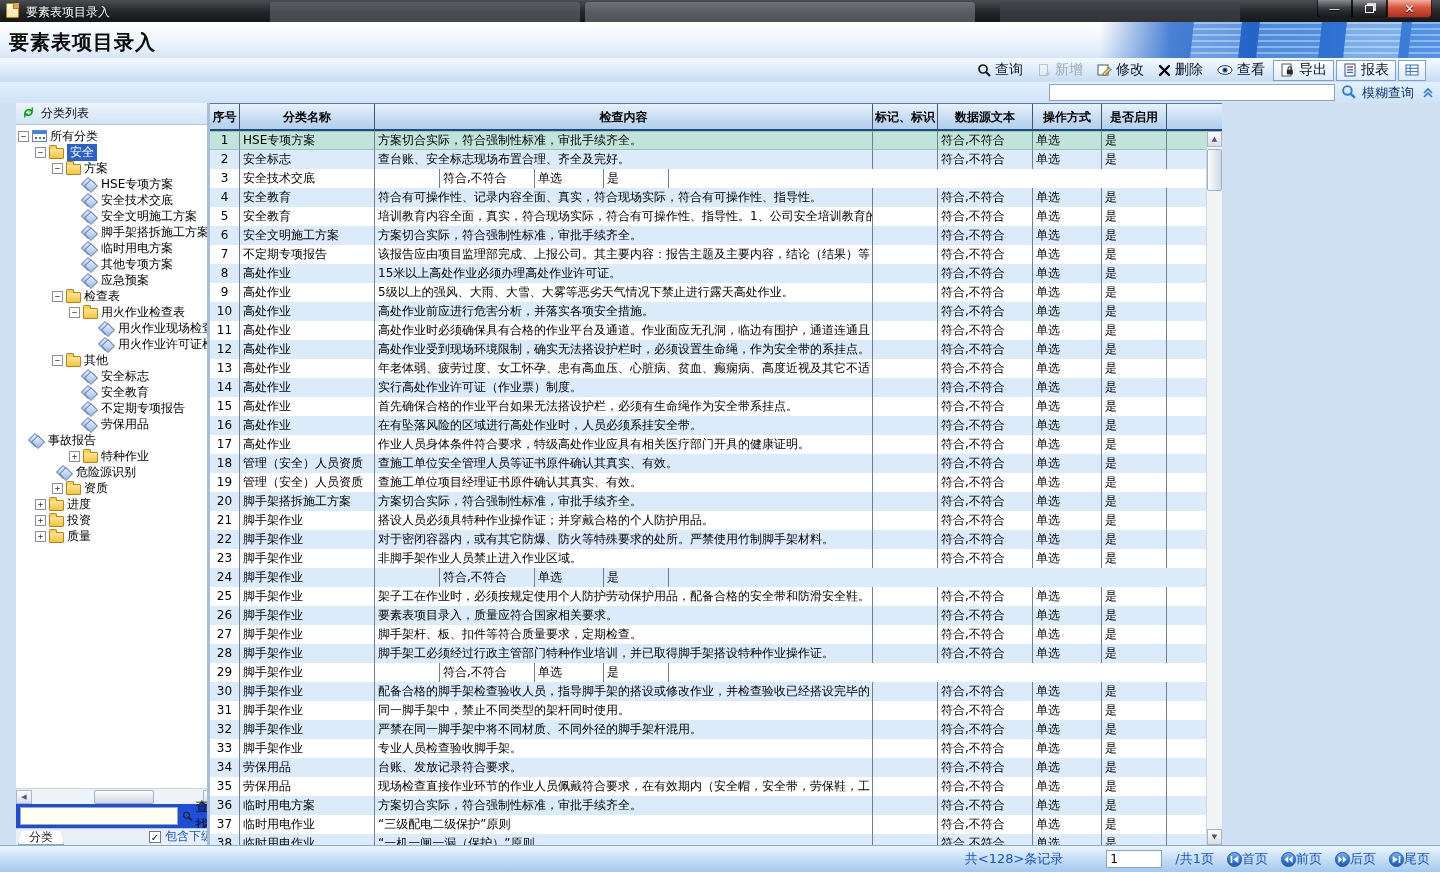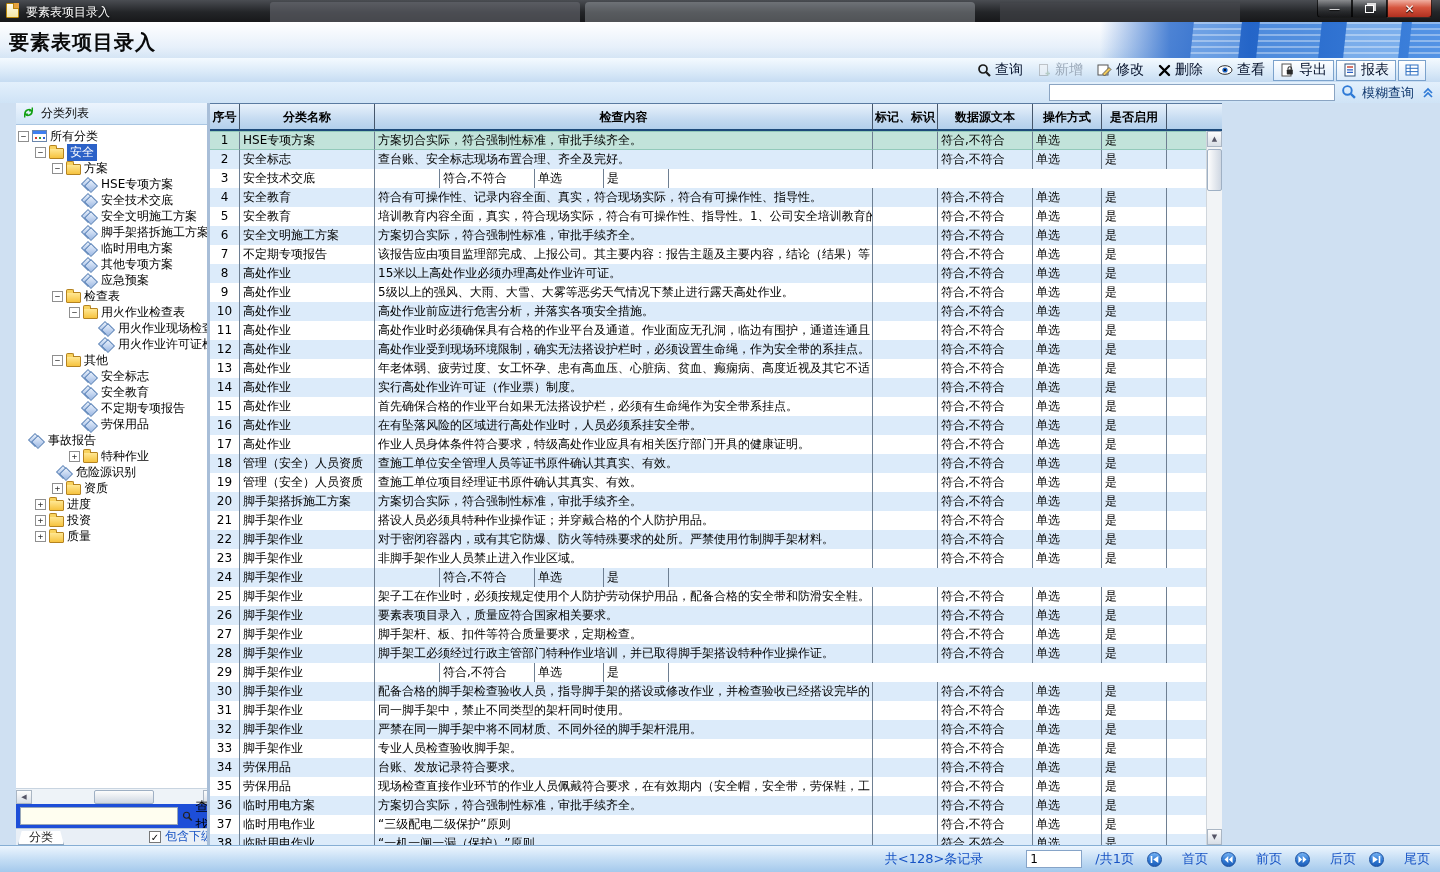--- a/index.html
+++ b/index.html
@@ -134,21 +134,21 @@
   .vs-up { top:0; } .vs-down { bottom:0; }
   .vs-thumb { position:absolute; left:0; top:18px; width:15px; height:42px;
     background:linear-gradient(90deg,#fdfdfd,#cfd7e2); border:1px solid #9fb0c4; border-radius:2px; }
 
   
   .statusbar { position:absolute; left:0; top:845px; width:1440px; height:27px;
     background:linear-gradient(#ecf5fe,#c2dcf4 55%,#a4c9ec); border-top:1px solid #86aed4;
     display:flex; align-items:center; justify-content:flex-end; gap:13px; padding-right:10px;
     color:#1753c4; font-size:13px; }
   .pg-input { width:56px; height:18px; border:1px solid #86a4c8; background:#fff; font-size:12px; padding:0 3px; font-family:inherit; margin-left:30px; }
-  .pgbtn { display:flex; align-items:center; gap:20px; color:#1753c4; }
+  .pgbtn { display:flex; align-items:center; gap:0; color:#1753c4; }
   .pgcirc { width:15px; height:15px; border-radius:50%; border:1px solid #1b4f9e;
     background:linear-gradient(#76b2f2,#2f7ad6 55%,#1f5fb8); display:flex; align-items:center; justify-content:center; }
 </style>
 </head>
 <body>
 
 <div class="titlebar">
   <div class="tb-blob1"></div>
   <div class="tb-blob2"></div>
   <div class="tb-blob3"></div>

